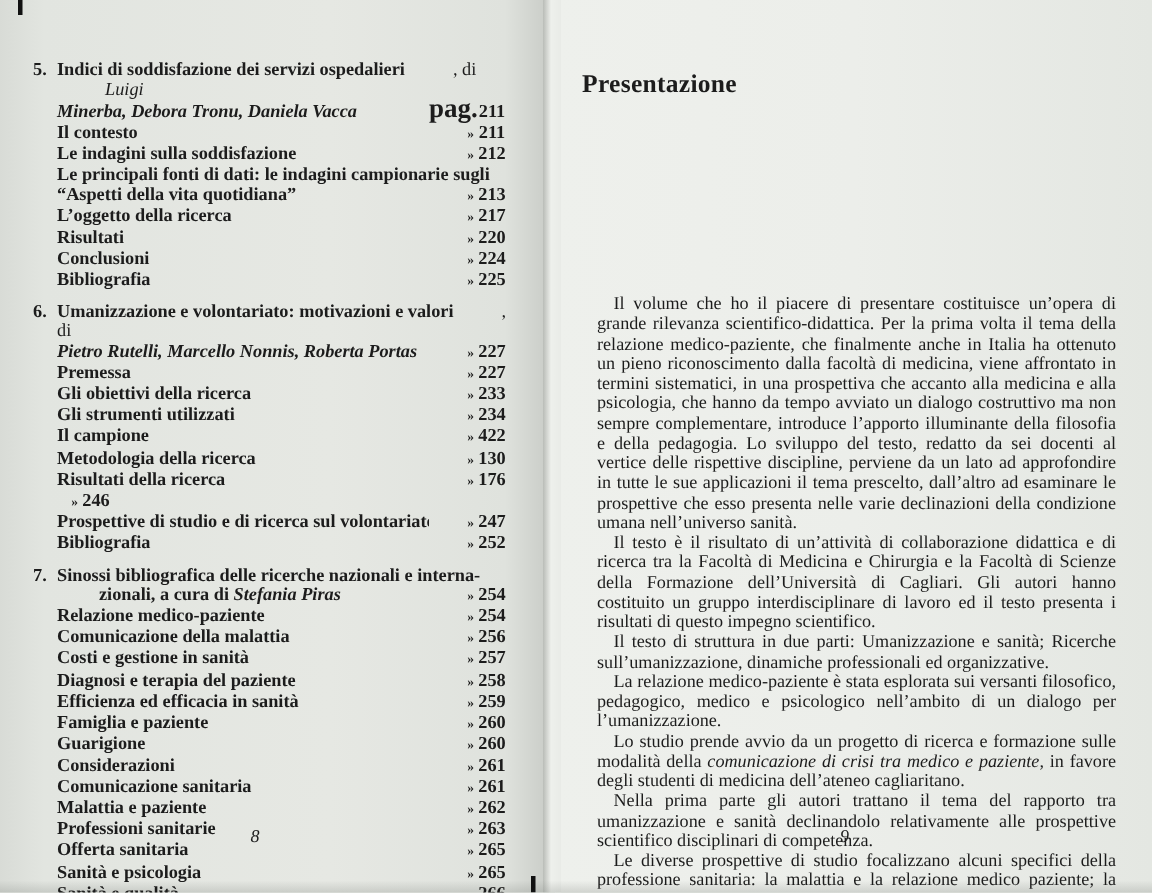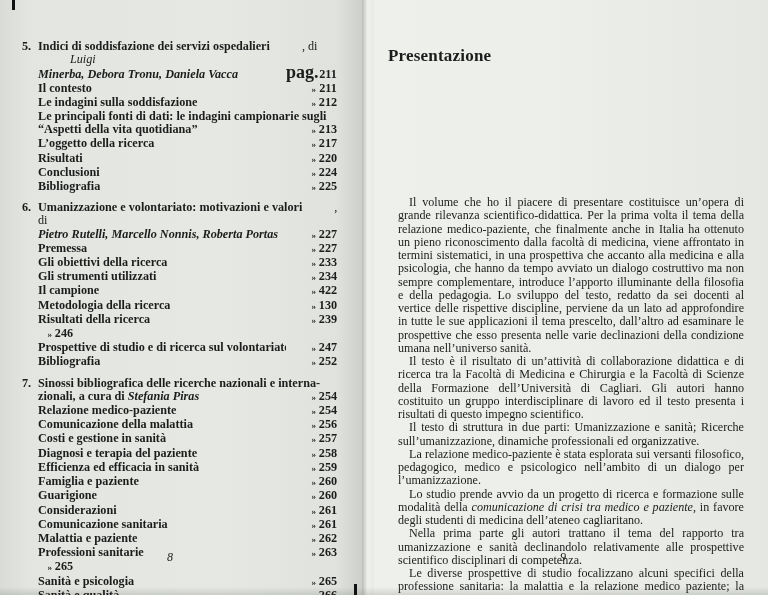--- a/index.html
+++ b/index.html
@@ -36,21 +36,21 @@
     .toc-head { font-weight: bold; display: flex; }
     .toc-head .num { width: 16px; flex: none; }
     .toc-head .title { flex: 1; }
     .toc-head .title .plain { font-weight: normal; padding-left: 32px; }
     .toc-line { display: flex; align-items: baseline; font-weight: bold; }
     .toc-line .txt { flex: 1; padding-left: 16px; white-space: nowrap; overflow: hidden; }
     .toc-line .mark { width: 30px; text-align: right; font-size: 9px; flex: none; }
     .toc-line .pg { width: 24px; text-align: center; flex: none; }
     .toc-line.author .txt { font-style: italic; }
     .toc-line.author .txt .plain { font-style: normal; }
-    .toc-line.author .txt b { font-style: normal; }
+    .toc-line.author .txt b { font-style: normal; margin-left: 28px; }
     .toc-line.sub .txt { padding-left: 16px; }
     .toc-final { display: flex; align-items: baseline; font-weight: bold; margin-top: 12px; }
     .toc-final .txt { flex: 1; }
     .toc-final .mark { width: 30px; text-align: right; font-size: 9px; font-weight: normal; flex: none; }
     .toc-final .pg { width: 24px; text-align: right; font-weight: normal; flex: none; }
     .toc-line .mark.pag { font-size: 18px; }
 
     .folio { position: absolute; font-style: italic; font-size: 12px; }
     .folio-left { left: 167px; top: 550px; }
     .folio-right { left: 560px; top: 550px; }
@@ -161,21 +161,21 @@
           <span class="pg">422</span>
         </div>
       <div class="toc-line sub">
           <span class="txt">Metodologia della ricerca</span>
           <span class="mark">»</span>
           <span class="pg">130</span>
         </div>
       <div class="toc-line sub">
           <span class="txt">Risultati della ricerca</span>
           <span class="mark">»</span>
-          <span class="pg">239</span>
+          <span class="pg">176</span>
         </div>
       <div class="toc-line sub">
           <span class="mark">»</span>
           <span class="pg">246</span>
         </div>
       <div class="toc-line sub">
           <span class="txt">Prospettive di studio e di ricerca sul volontariato</span>
           <span class="mark">»</span>
           <span class="pg">247</span>
         </div>
@@ -245,20 +245,21 @@
           <span class="txt">Malattia e paziente</span>
           <span class="mark">»</span>
           <span class="pg">262</span>
         </div>
       <div class="toc-line sub">
           <span class="txt">Professioni sanitarie</span>
           <span class="mark">»</span>
           <span class="pg">263</span>
         </div>
       <div class="toc-line sub">
+          <span class="txt">Offerta sanitaria</span>
           <span class="mark">»</span>
           <span class="pg">265</span>
         </div>
       <div class="toc-line sub">
           <span class="txt">Sanità e psicologia</span>
           <span class="mark">»</span>
           <span class="pg">265</span>
         </div>
       <div class="toc-line sub">
           <span class="txt">Sanità e qualità</span>

